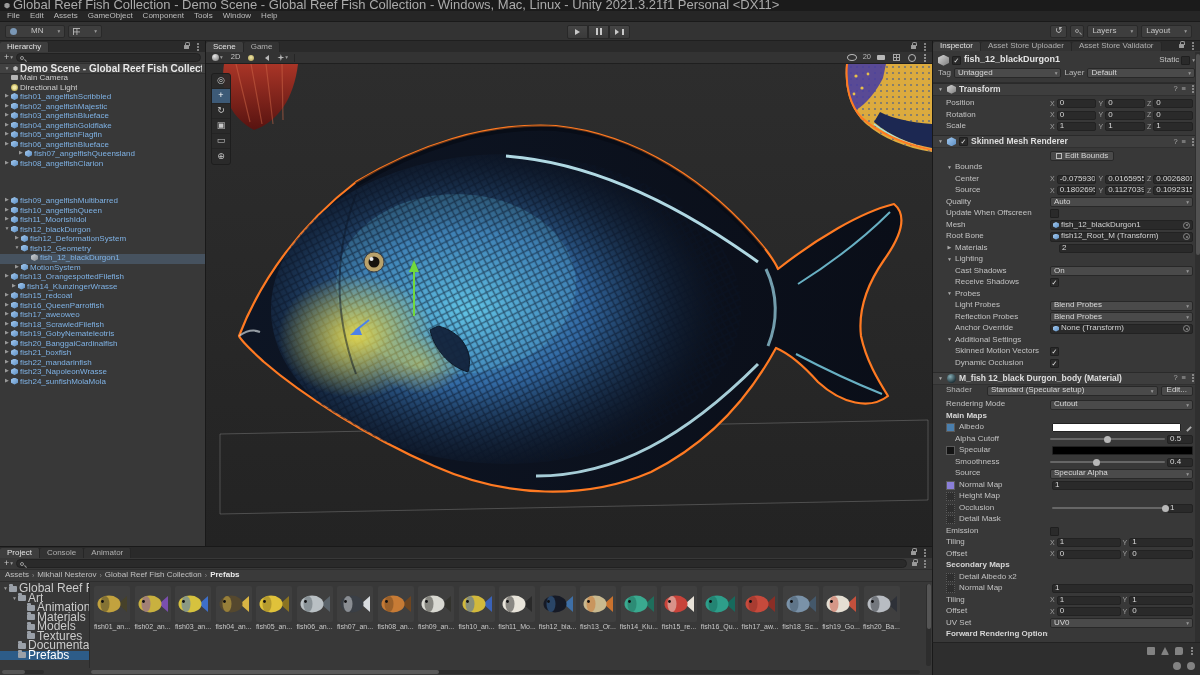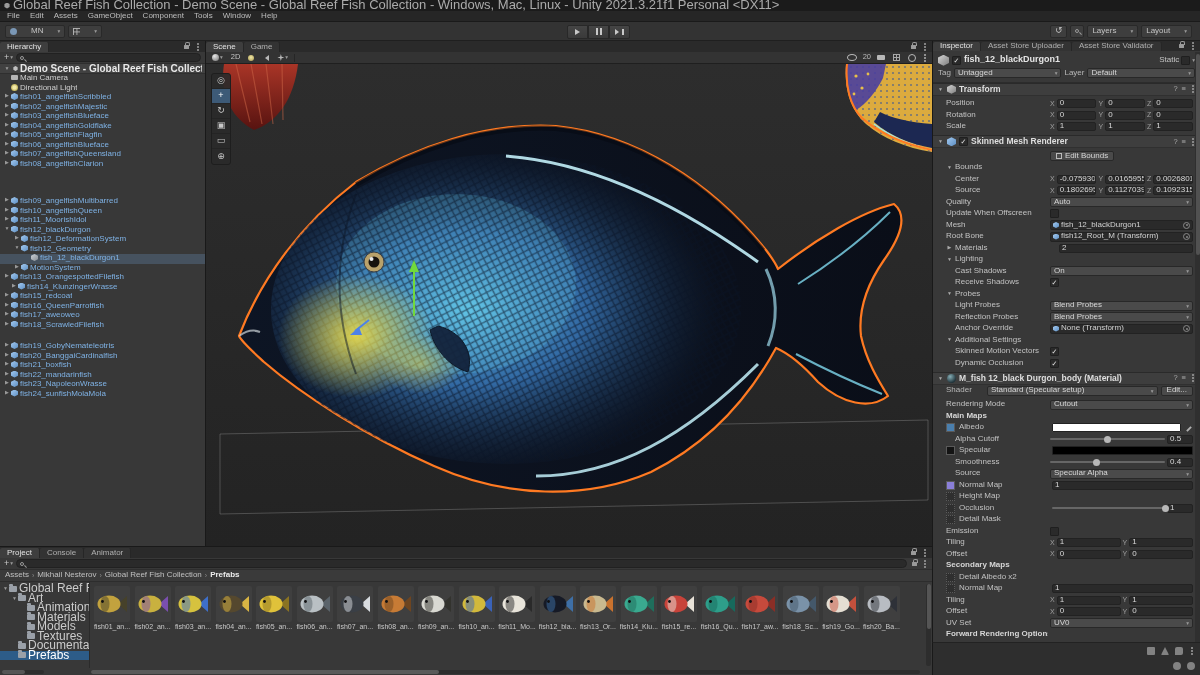--- a/index.html
+++ b/index.html
@@ -281,21 +281,21 @@
       <div class="hrow prefab" style="padding-left: 3px;">
         <span class="harr">▶</span>
         <span class="hic prefabcube"></span>
         <span class="hlabel">fish05_angelfishFlagfin</span>
       </div>
       <div class="hrow prefab" style="padding-left: 3px;">
         <span class="harr">▶</span>
         <span class="hic prefabcube"></span>
         <span class="hlabel">fish06_angelfishBlueface</span>
       </div>
-      <div class="hrow prefab" style="padding-left: 3px;">
+      <div class="hrow prefab" style="padding-left: 17px;">
         <span class="harr">▶</span>
         <span class="hic prefabcube"></span>
         <span class="hlabel">fish07_angelfishQueensland</span>
       </div>
       <div class="hrow prefab" style="padding-left: 3px;">
         <span class="harr">▶</span>
         <span class="hic prefabcube"></span>
         <span class="hlabel">fish08_angelfishClarion</span>
       </div>
       <div class="hrow prefab" style="padding-left: 3px; margin-top: 28px;">
@@ -361,21 +361,21 @@
       <div class="hrow prefab" style="padding-left: 3px;">
         <span class="harr">▶</span>
         <span class="hic prefabcube"></span>
         <span class="hlabel">fish17_aweoweo</span>
       </div>
       <div class="hrow prefab" style="padding-left: 3px;">
         <span class="harr">▶</span>
         <span class="hic prefabcube"></span>
         <span class="hlabel">fish18_ScrawledFilefish</span>
       </div>
-      <div class="hrow prefab" style="padding-left: 3px; margin-top: 12px;">
+      <div class="hrow prefab" style="padding-left: 3px;">
         <span class="harr">▶</span>
         <span class="hic prefabcube"></span>
         <span class="hlabel">fish19_GobyNemateleotris</span>
       </div>
       <div class="hrow prefab" style="padding-left: 3px;">
         <span class="harr">▶</span>
         <span class="hic prefabcube"></span>
         <span class="hlabel">fish20_BanggaiCardinalfish</span>
       </div>
       <div class="hrow prefab" style="padding-left: 3px;">

